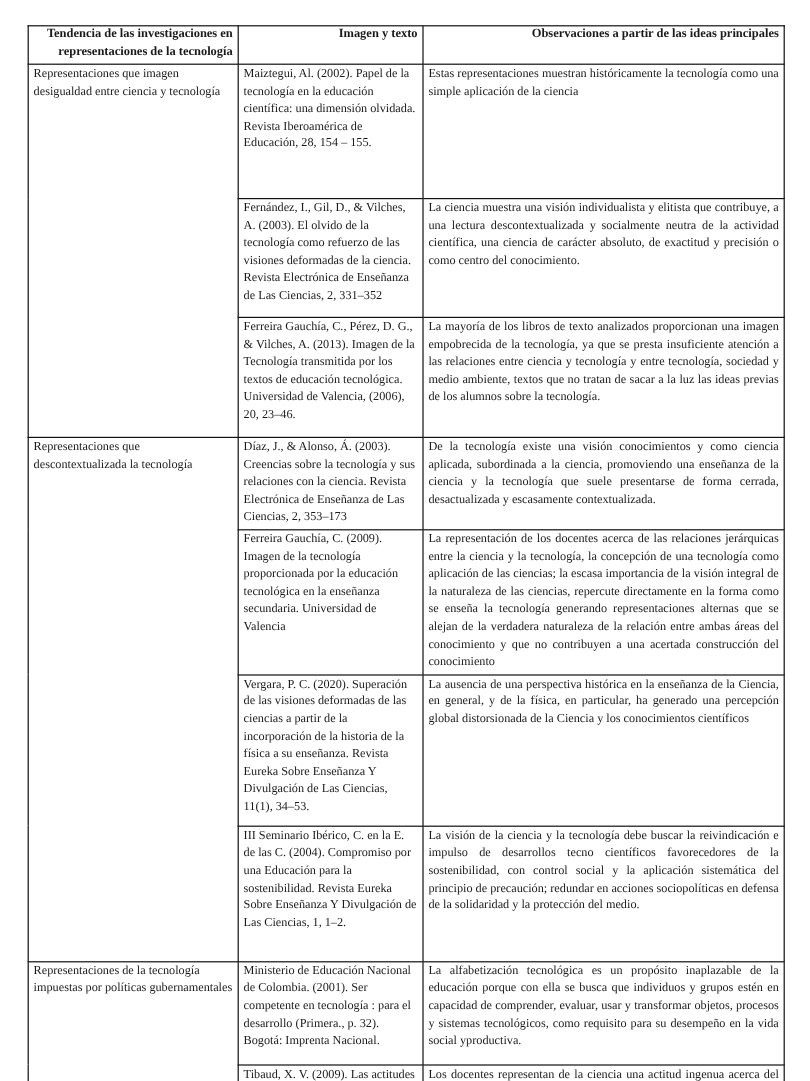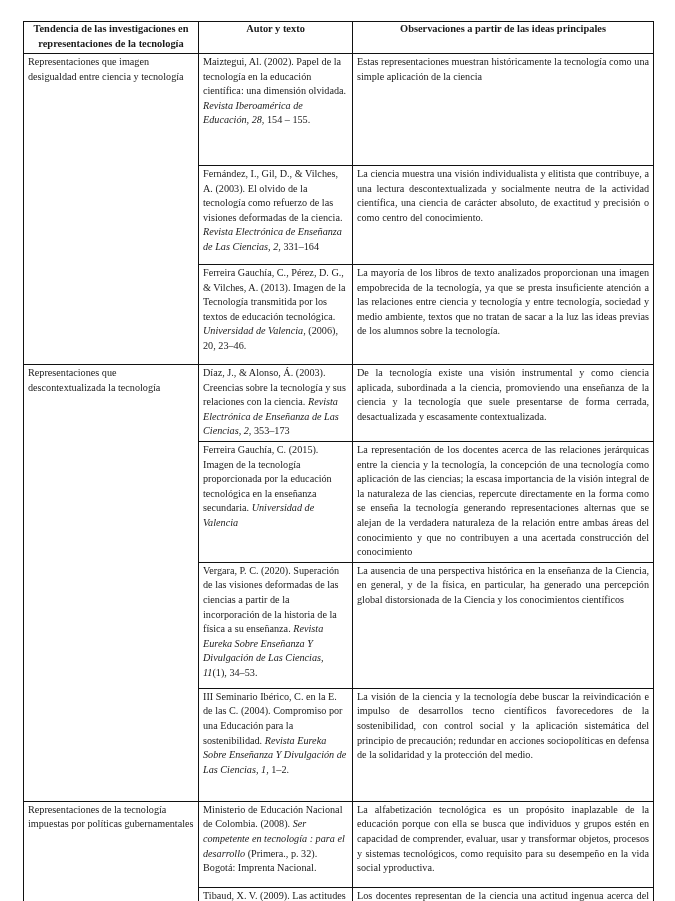--- a/index.html
+++ b/index.html
@@ -1,80 +1,80 @@
 <!DOCTYPE html>
 <html><head>
 <meta charset="utf-8">
 <style>
   html, body { margin: 0; padding: 0; background: #ffffff; }
   body { width: 675px; height: 901px; position: relative; overflow: hidden;
          font-family: "Liberation Serif", serif; color: #1a1a1a; }
   table.doc { position: absolute; left: 23px; top: 21px; width: 630px;
               border-collapse: collapse; table-layout: fixed; font-size: 10.2px; line-height: 14.6px; }
   table.doc td, table.doc th { border: 1.2px solid #111; vertical-align: top; padding: 1px 4px 2px 4px; }
-  table.doc th { font-weight: bold; text-align: center; font-size: 10.4px; line-height: 14.5px; padding-top: 0; }
+  table.doc th { font-weight: bold; text-align: right; font-size: 10.4px; line-height: 14.5px; padding-top: 0; }
   col.c1 { width: 175px; } col.c2 { width: 154px; } col.c3 { width: 301px; }
   td.obs { text-align: justify; margin-left: 32px; }
   td.tend { }
-  .it { font-style: italic; }
+  .it { }
   tr.last td { border-bottom: 1.5px solid #111; }
 </style>
 </head>
 <body>
 
 <table class="doc">
   <colgroup>
       <col class="c1">
       <col class="c2">
       <col class="c3">
     </colgroup>
   <thead>
     <tr>
       <th>Tendencia de las investigaciones en representaciones de la tecnología</th>
-      <th>Autor y texto</th>
+      <th>Imagen y texto</th>
       <th>Observaciones a partir de las ideas principales</th>
     </tr>
   </thead>
   <tbody>
 
     <tr style="height:112px">
       <td class="tend" rowspan="3">Representaciones que imagen desigualdad entre ciencia y tecnología</td>
       <td><span>Maiztegui, Al. (2002). Papel de la tecnología en la educación científica: una dimensión olvidada. </span><span class="it">Revista Iberoamérica de Educación, 28</span><span>, 154 – 155.</span></td>
       <td class="obs">Estas representaciones muestran históricamente la tecnología como una simple aplicación de la ciencia</td>
     </tr>
     <tr style="height:99px">
-      <td><span>Fernández, I., Gil, D., &amp; Vilches, A. (2003). El olvido de la tecnología como refuerzo de las visiones deformadas de la ciencia. </span><span class="it">Revista Electrónica de Enseñanza de Las Ciencias, 2</span><span>, 331–164</span></td>
+      <td><span>Fernández, I., Gil, D., &amp; Vilches, A. (2003). El olvido de la tecnología como refuerzo de las visiones deformadas de la ciencia. </span><span class="it">Revista Electrónica de Enseñanza de Las Ciencias, 2</span><span>, 331–352</span></td>
       <td class="obs">La ciencia  muestra una visión individualista y elitista  que contribuye, a una lectura descontextualizada y socialmente neutra de la actividad científica, una ciencia de carácter absoluto, de exactitud y precisión  o como centro del conocimiento.</td>
     </tr>
     <tr style="height:100px">
       <td><span>Ferreira Gauchía, C., Pérez, D. G., &amp; Vilches, A. (2013). Imagen de la Tecnología transmitida por los textos de educación tecnológica. </span><span class="it">Universidad de Valencia</span><span>, (2006), 20, 23–46.</span></td>
       <td class="obs">La mayoría de los libros de texto analizados proporcionan una imagen empobrecida de la tecnología, ya que se presta insuficiente atención a las relaciones entre ciencia y tecnología y entre tecnología, sociedad y medio ambiente, textos que no tratan de sacar a la luz las ideas previas de los alumnos sobre la tecnología.</td>
     </tr>
 
     <tr style="height:72px">
       <td class="tend" rowspan="4">Representaciones que descontextualizada la tecnología</td>
       <td><span>Díaz, J., &amp; Alonso, Á. (2003). Creencias sobre la tecnología y sus relaciones con la ciencia. </span><span class="it">Revista Electrónica de Enseñanza de Las Ciencias, 2</span><span>, 353–173</span></td>
-      <td class="obs">De la tecnología existe una visión instrumental y como ciencia aplicada, subordinada a la ciencia, promoviendo una enseñanza de la ciencia y la tecnología que suele presentarse de forma cerrada, desactualizada y escasamente contextualizada.</td>
+      <td class="obs">De la tecnología existe una visión conocimientos y como ciencia aplicada, subordinada a la ciencia, promoviendo una enseñanza de la ciencia y la tecnología que suele presentarse de forma cerrada, desactualizada y escasamente contextualizada.</td>
     </tr>
     <tr style="height:104px">
-      <td><span>Ferreira Gauchía, C. (2015). Imagen de la tecnología proporcionada por la educación tecnológica en la enseñanza secundaria. </span><span class="it">Universidad de Valencia</span><span></span></td>
+      <td><span>Ferreira Gauchía, C. (2009). Imagen de la tecnología proporcionada por la educación tecnológica en la enseñanza secundaria. </span><span class="it">Universidad de Valencia</span><span></span></td>
       <td class="obs">La representación  de los docentes acerca de las relaciones jerárquicas entre la ciencia y la tecnología, la concepción de una tecnología como aplicación de las ciencias;  la escasa importancia de la visión integral de la naturaleza de las ciencias, repercute directamente en la forma como se enseña la tecnología generando representaciones alternas que se alejan de la verdadera naturaleza de la relación entre ambas áreas del conocimiento y que no contribuyen a una acertada construcción del conocimiento</td>
     </tr>
     <tr style="height:126px">
       <td><span>Vergara, P. C. (2020). Superación de las visiones deformadas de las    ciencias a partir de la incorporación de la historia de la física a su enseñanza. </span><span class="it">Revista Eureka Sobre Enseñanza Y Divulgación de Las Ciencias, 11</span><span>(1), 34–53.</span></td>
       <td class="obs">La ausencia de una perspectiva histórica en la enseñanza de la Ciencia, en general, y de la física, en particular, ha generado una percepción global distorsionada de la Ciencia y los conocimientos científicos</td>
     </tr>
     <tr style="height:113px">
       <td><span>III Seminario Ibérico, C. en la E. de las C. (2004). Compromiso por una Educación para la sostenibilidad. </span><span class="it">Revista Eureka Sobre Enseñanza Y Divulgación de Las Ciencias, 1</span><span>, 1–2.</span></td>
       <td class="obs">La visión de la ciencia y la tecnología debe buscar la reivindicación e impulso de desarrollos tecno científicos favorecedores de la sostenibilidad, con control social y la aplicación sistemática del principio de precaución; redundar en acciones sociopolíticas en defensa de la solidaridad y la protección del medio.</td>
     </tr>
 
     <tr style="height:86px">
       <td class="tend" rowspan="2">Representaciones de la tecnología impuestas por políticas gubernamentales</td>
-      <td><span>Ministerio de Educación Nacional de Colombia. (2008). </span><span class="it">Ser competente en tecnología : para el desarrollo</span><span> (Primera., p. 32). Bogotá: Imprenta Nacional.</span></td>
+      <td><span>Ministerio de Educación Nacional de Colombia. (2001). </span><span class="it">Ser competente en tecnología : para el desarrollo</span><span> (Primera., p. 32). Bogotá: Imprenta Nacional.</span></td>
       <td class="obs">La alfabetización tecnológica es un propósito inaplazable de la educación porque con ella se busca que individuos y grupos estén en capacidad de comprender, evaluar, usar y transformar objetos, procesos y sistemas tecnológicos, como requisito para su desempeño en la vida social yproductiva.</td>
     </tr>
     <tr class="last" style="height:46px">
       <td><span>Tibaud, X. V. (2009). Las actitudes de profesores y estudiantes y la influencia de</span><span class="it"></span><span></span></td>
       <td class="obs">Los docentes representan  de la ciencia una actitud ingenua acerca del papel de la evidencia empírica y de la validez de las explicaciones científica,   una actitud ingenua acerca de la</td>
     </tr>
   </tbody>
 </table>
 
 </body></html>

